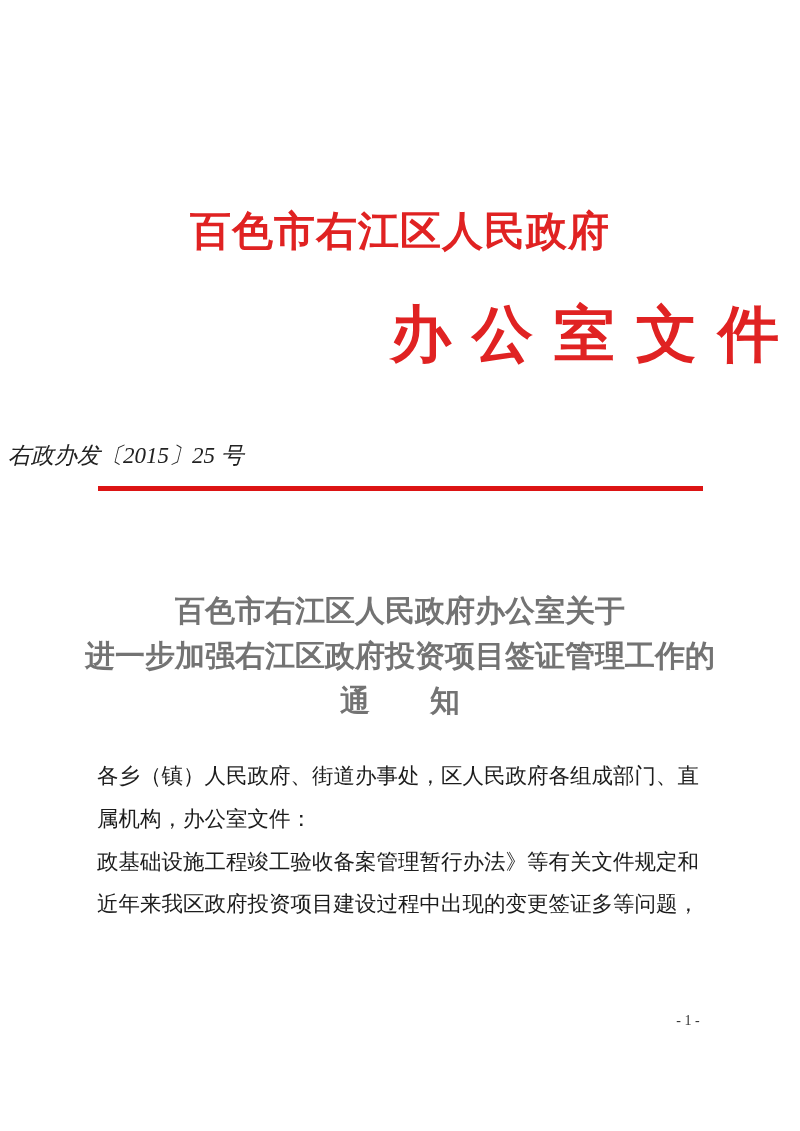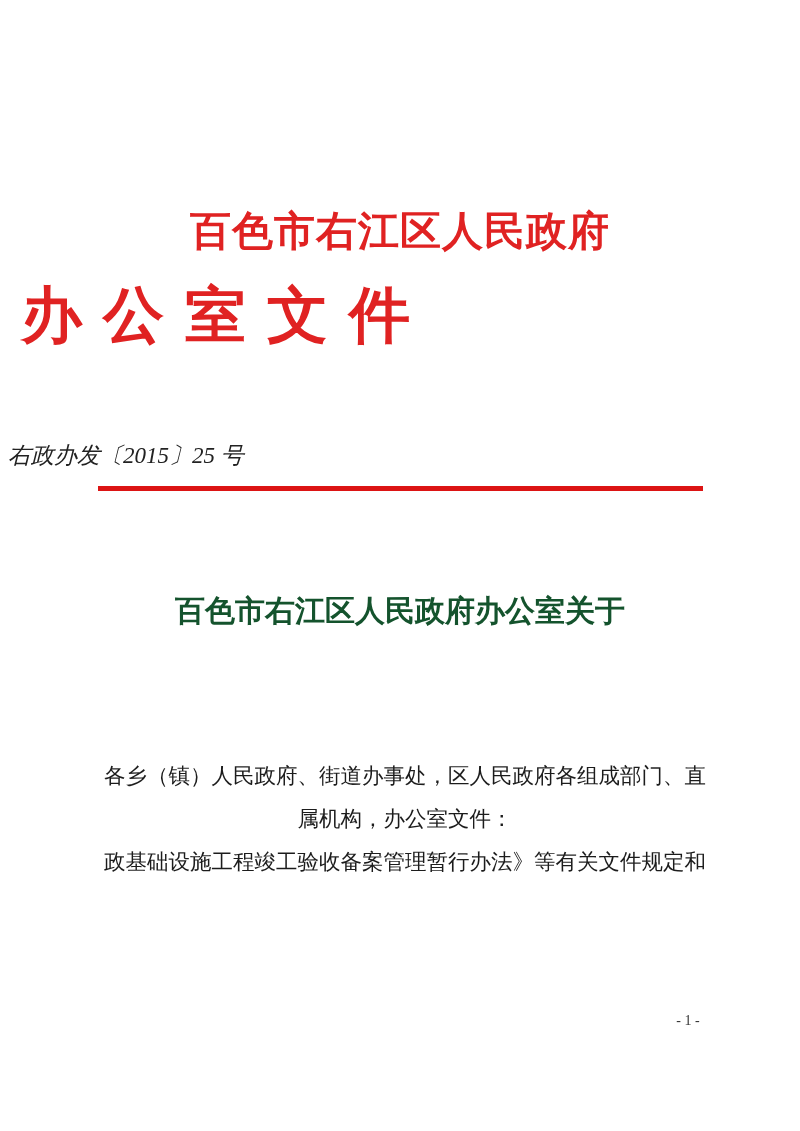--- a/index.html
+++ b/index.html
@@ -27,24 +27,24 @@
     font-family: "Liberation Sans", sans-serif;
     font-weight: bold;
     font-size: 41px;
     line-height: 48px;
     letter-spacing: 1px;
     color: var(--red);
     white-space: nowrap;
   }
   .doc-type {
     position: absolute;
-    top: 278px;
+    top: 297px;
     left: 0;
     width: 100%;
-    text-align: left;
+    text-align: right;
     font-family: "Liberation Sans", sans-serif;
     font-weight: bold;
     font-size: 61px;
     line-height: 74px;
     letter-spacing: 21px;
     text-indent: 21px;
     color: var(--red);
     white-space: nowrap;
   }
   .doc-number {
@@ -70,38 +70,37 @@
   .doc-title {
     position: absolute;
     top: 588px;
     left: 50px;
     width: 700px;
     text-align: center;
     font-family: "Liberation Sans", sans-serif;
     font-weight: bold;
     font-size: 30px;
     line-height: 45px;
-    color: #14532d;
+    color: #737373;
   }
   .doc-title .title-line {
     white-space: nowrap;
   }
   .doc-body {
     position: absolute;
     top: 755px;
     left: 97px;
     width: 616px;
     font-family: "Liberation Serif", serif;
     font-size: 21.5px;
     line-height: 42.8px;
     color: #1c1c1c;
   }
   .doc-body .body-line {
     white-space: nowrap;
-    text-align: center;
   }
   .doc-body .indent {
     text-indent: 43px;
   }
   .page-number {
     position: absolute;
     top: 1012px;
     left: 657px;
     width: 62px;
     text-align: center;
@@ -119,23 +118,26 @@
   <div class="org-name">百色市右江区人民政府</div>
 
   <div class="doc-type">办公室文件</div>
 
   <div class="doc-number">右政办发〔2015〕25 号</div>
 
   <div class="red-rule"></div>
 
   <div class="doc-title">
     <div class="title-line">百色市右江区人民政府办公室关于</div>
+    <div class="title-line">进一步加强右江区政府投资项目签证管理工作的</div>
+    <div class="title-line">通　　知</div>
   </div>
 
   <div class="doc-body">
     <div class="body-line">各乡（镇）人民政府、街道办事处，区人民政府各组成部门、直</div>
     <div class="body-line">属机构，办公室文件：</div>
     <div class="body-line">政基础设施工程竣工验收备案管理暂行办法》等有关文件规定和</div>
+    <div class="body-line">近年来我区政府投资项目建设过程中出现的变更签证多等问题，</div>
   </div>
 
   <div class="page-number">- 1 -</div>
 
 </div>
 
 </body></html>

